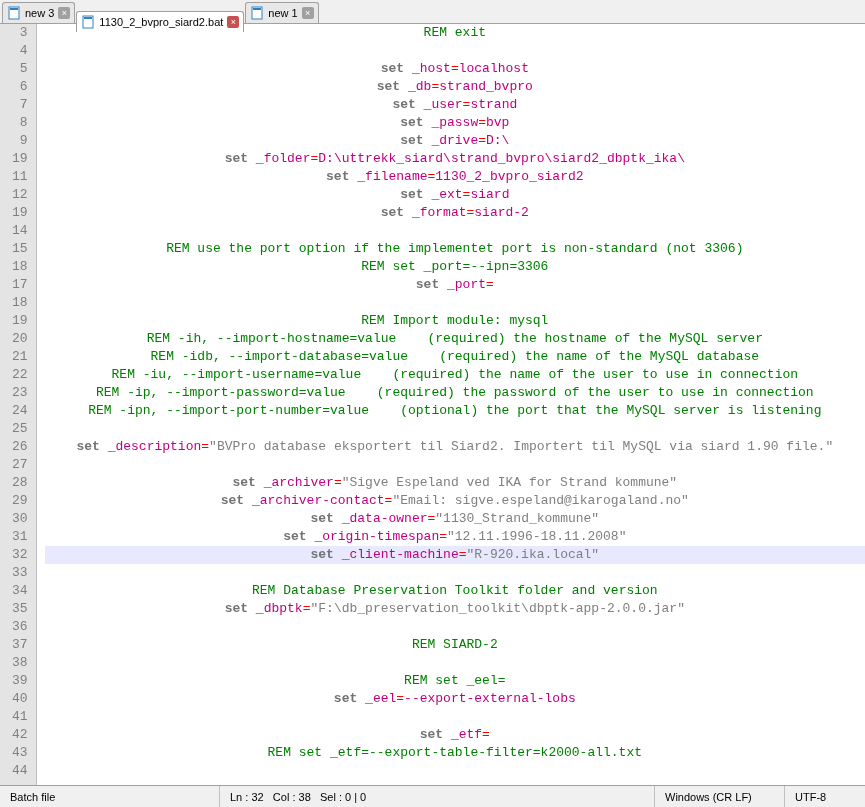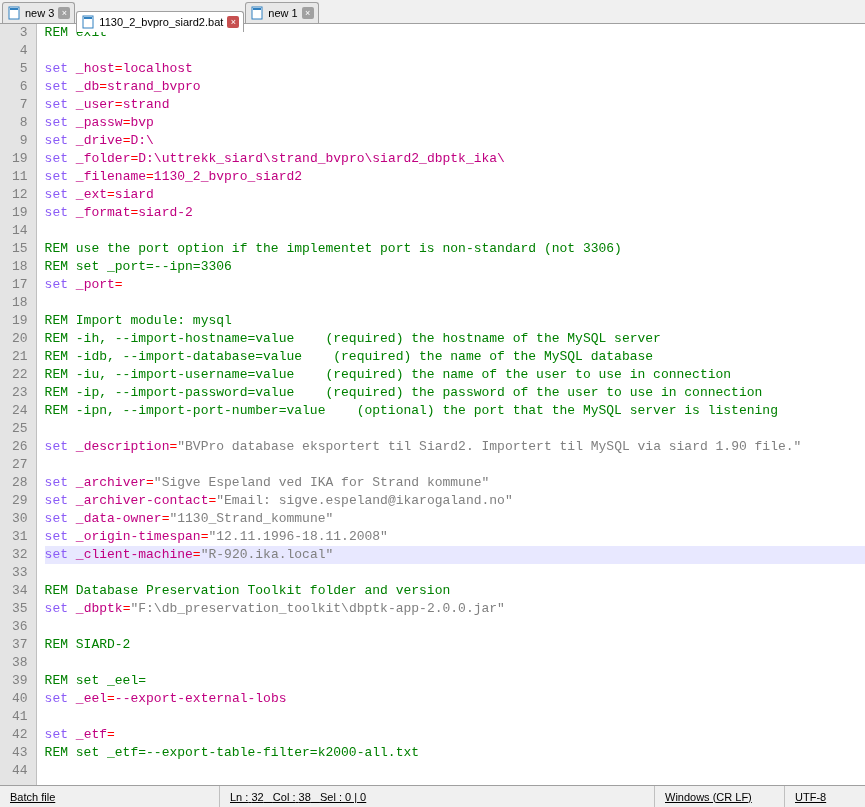--- a/index.html
+++ b/index.html
@@ -74,37 +74,37 @@
   user-select: none;
   font-size: 13px;
   line-height: 18px;
 }
 .code {
   flex: 1;
   padding-left: 8px;
   font-size: 13px;
   line-height: 18px;
   white-space: pre;
+  text-align: center;
 }
 .line { height: 18px; }
 .line.current { background: #e8e8ff; }
-.kw { color: #8b5cf6; font-weight: normal; }
+.kw { color: #737373; font-weight: bold; }
 .cm { color: #008000; }
 .var { color: #c00080; }
 .op { color: #ff0000; }
 .str { color: #808080; }
 .statusbar {
   display: flex;
   background: #f0f0f0;
   border-top: 1px solid #a0a0a0;
   font-family: Tahoma, sans-serif;
   font-size: 11px;
   height: 22px;
   align-items: stretch;
-  text-decoration: underline;
 }
 .status-cell {
   border-right: 1px solid #c0c0c0;
   padding: 3px 10px;
   display: flex;
   align-items: center;
 }
 .status-cell.flex { flex: 1; }
 svg.fileicon { width:14px; height:14px; }
 </style>

